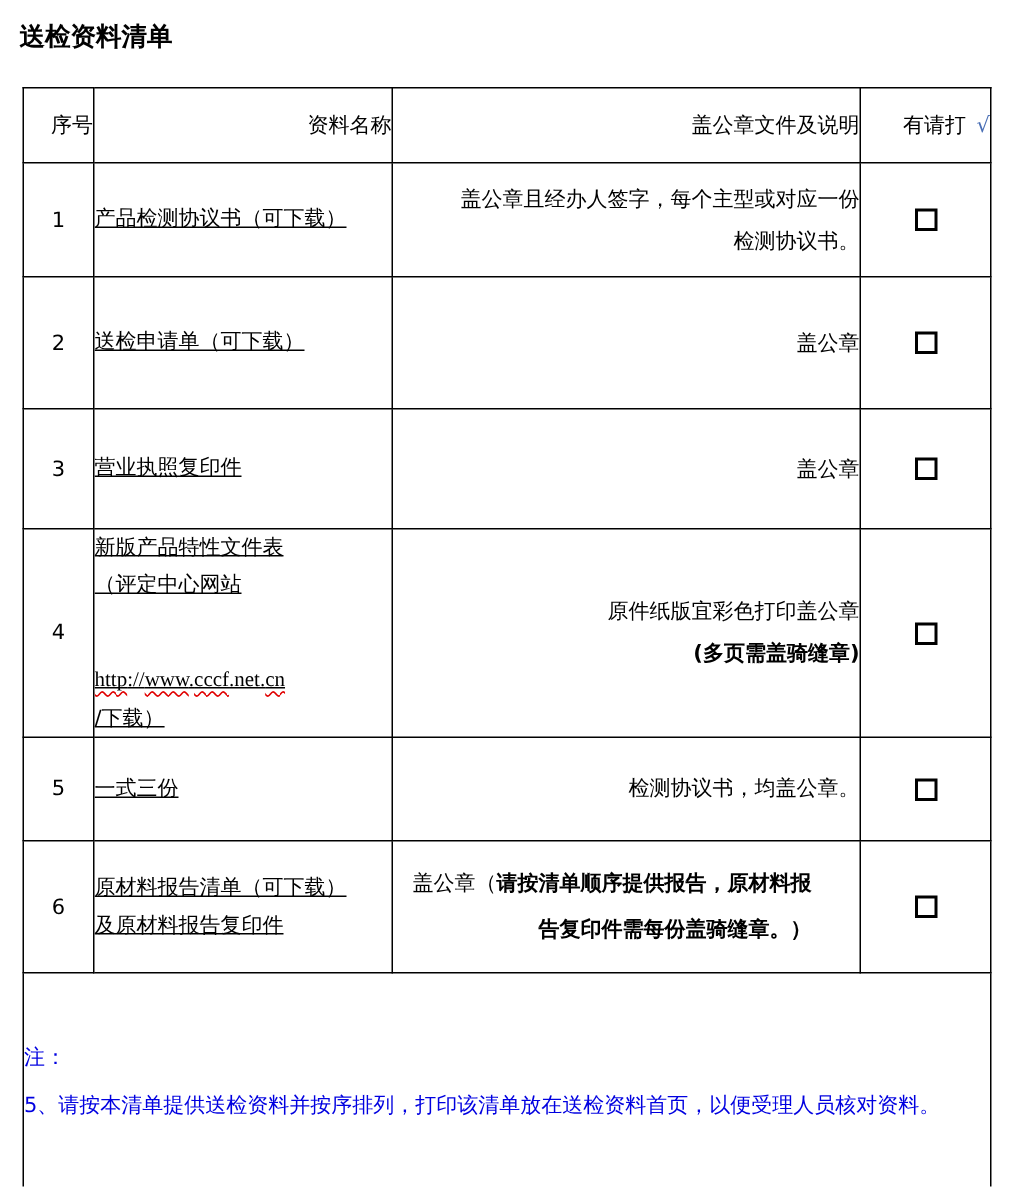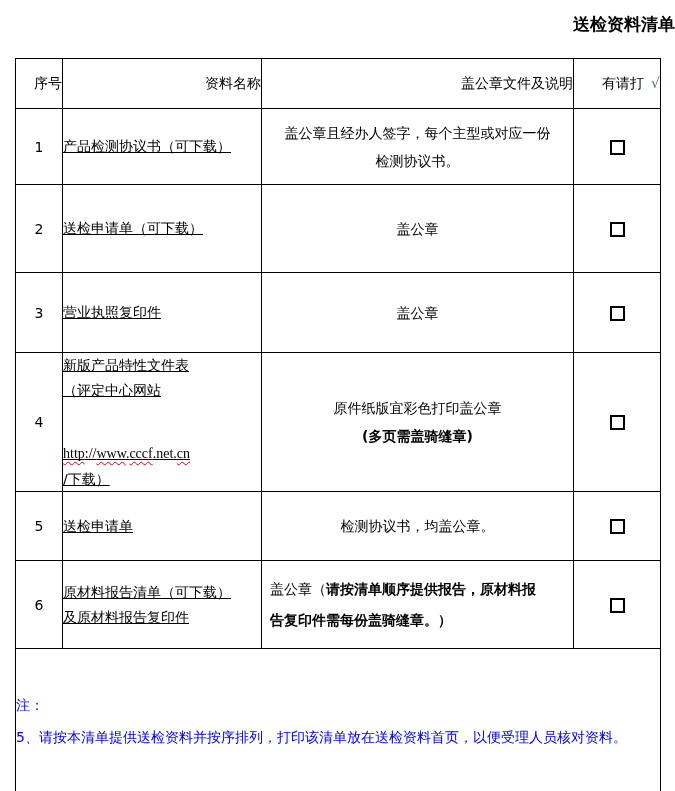--- a/index.html
+++ b/index.html
@@ -6,21 +6,21 @@
   html,body { margin:0; padding:0; }
   body {
     width: 675px; height: 791px;
     background: #ffffff;
     color: #000;
     font-family: "DejaVu Sans", "Liberation Sans", sans-serif;
     overflow: hidden;
   }
   .doc-title {
     margin: 13px 0 0 13px;
-    text-align: right;
+    text-align: left;
     font-size: 17px;
     font-weight: bold;
   }
   table.checklist {
     border-collapse: collapse;
     table-layout: fixed;
     width: 645px;
     margin: 22px 0 0 15px;
   }
   table.checklist th, table.checklist td {
@@ -36,22 +36,22 @@
   tr.rh-2 { height: 88px; }
   tr.rh-3 { height: 80px; }
   tr.rh-4 { height: 107px; }
   tr.rh-5 { height: 69px; }
   tr.rh-6 { height: 88px; }
   tr.rh-notes { height: 145px; }
 
   th.c-no, th.c-name, th.c-desc, th.c-check { text-align: right; }
   td.c-no { text-align: center; }
   td.c-name { text-align: left; padding: 0 6px 0 8px; line-height: 1.75; text-decoration: underline; }
-  td.c-desc { text-align: center; line-height: 2.0; }
-  td.c-desc.left { text-align: left; padding: 0 32px 0 8px; line-height: 2.15; }
+  td.c-desc { text-align: right; line-height: 2.0; }
+  td.c-desc.left { text-align: right; padding: 0 32px 0 8px; line-height: 2.15; }
   td.c-check { text-align: center; }
 
   .block { display: block; }
   .bold { font-weight: bold; }
 
   .chk-mark { margin-left: 7px; }
 
   .checkbox {
     display: inline-block;
     width: 15px; height: 15px;
@@ -133,21 +133,21 @@
     </td>
     <td class="c-desc">
       <span class="block">原件纸版宜彩色打印盖公章</span>
       <span class="block bold">(多页需盖骑缝章)</span>
     </td>
     <td class="c-check"><span class="checkbox"></span></td>
   </tr>
 
   <tr class="rh-5">
     <td class="c-no">5</td>
-    <td class="c-name">送检申请单</td>
+    <td class="c-name">一式三份</td>
     <td class="c-desc">检测协议书，均盖公章。</td>
     <td class="c-check"><span class="checkbox"></span></td>
   </tr>
 
   <tr class="rh-6">
     <td class="c-no">6</td>
     <td class="c-name">
       <span class="block">原材料报告清单（可下载）</span>
       <span class="block">及原材料报告复印件</span>
     </td>

